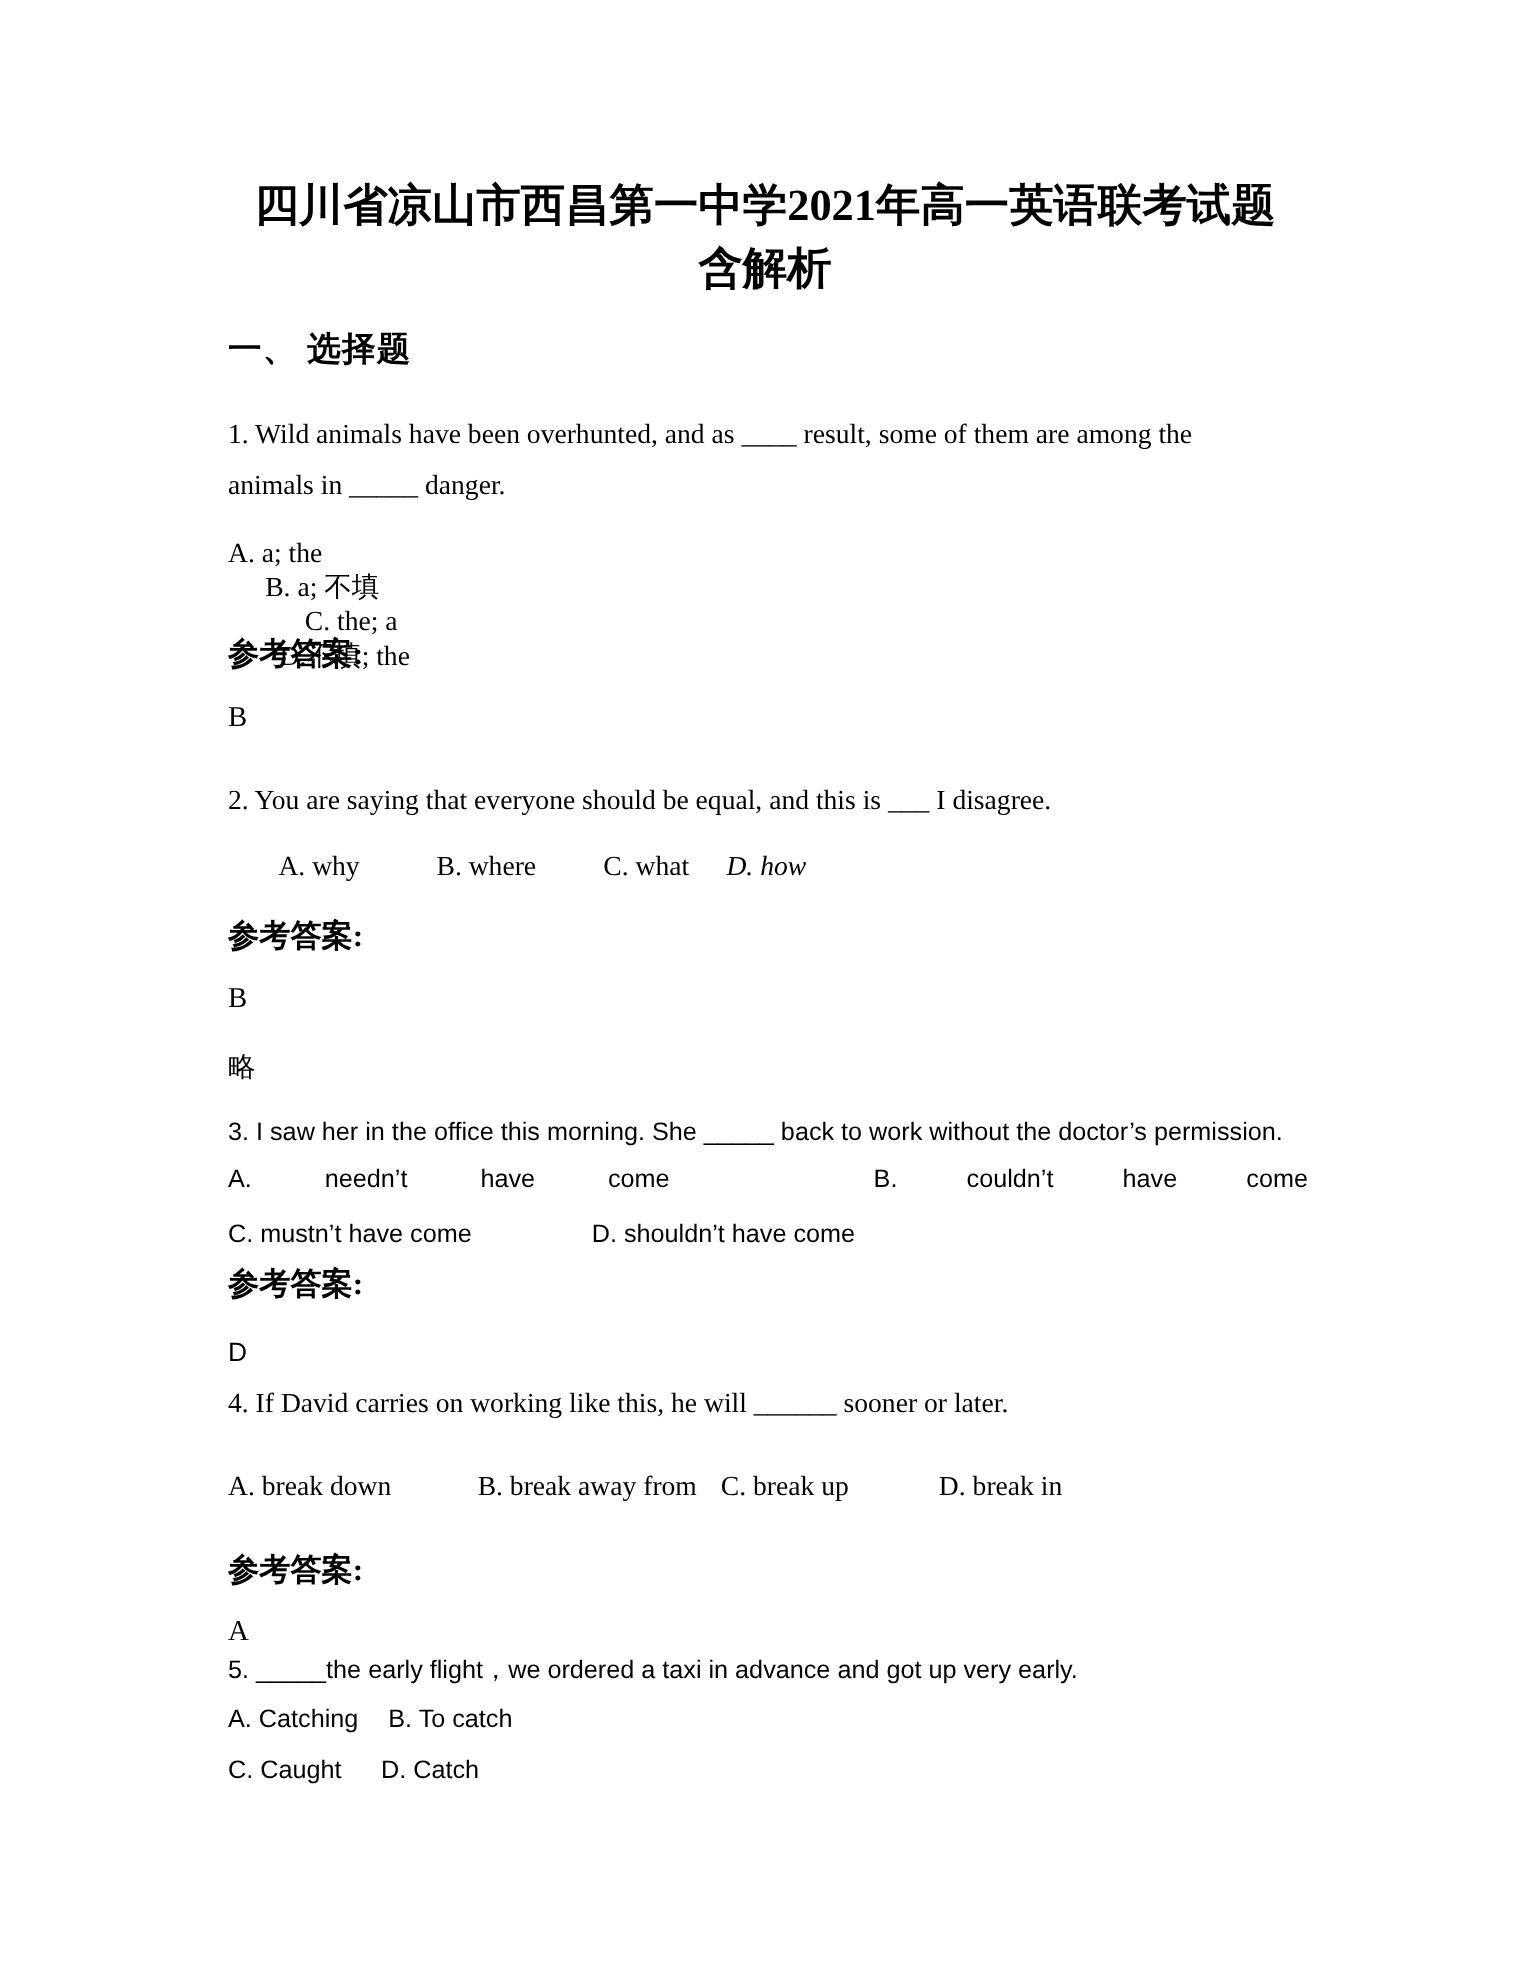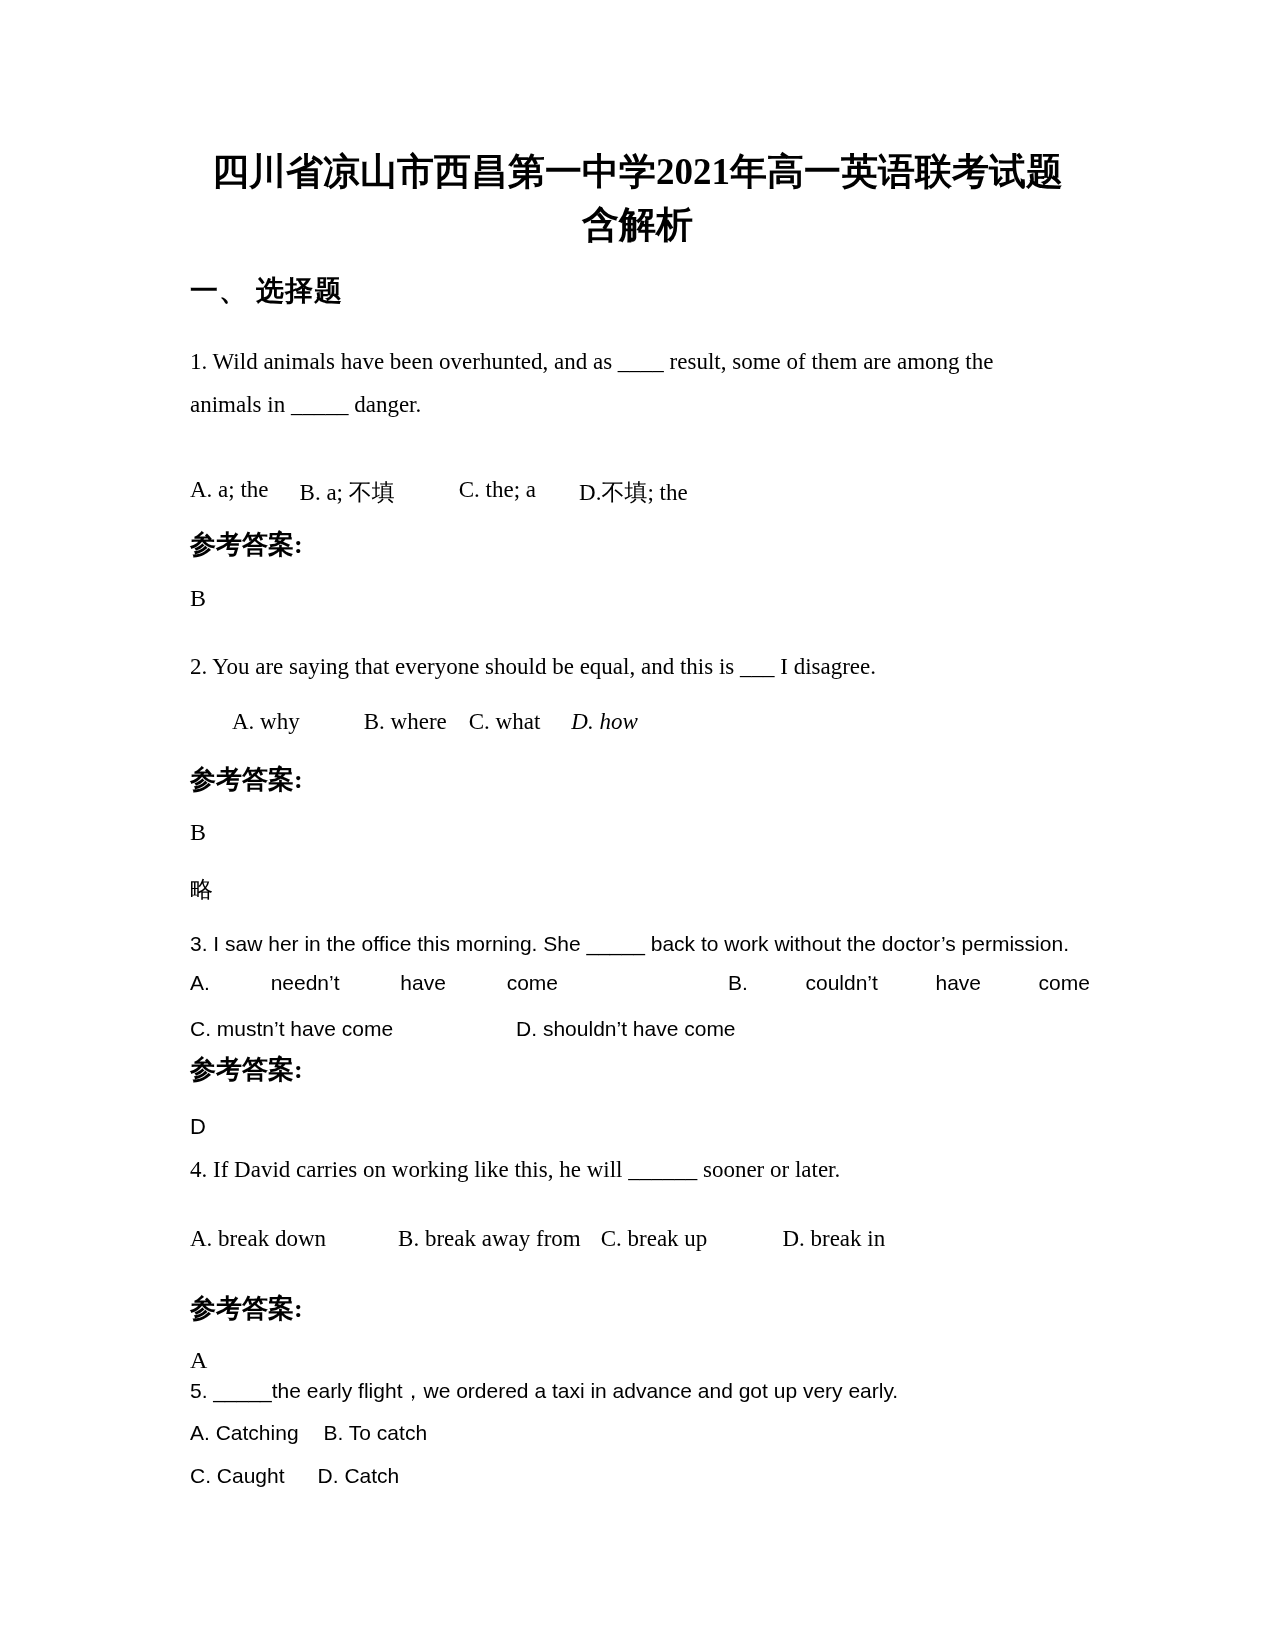--- a/index.html
+++ b/index.html
@@ -14,44 +14,44 @@
 
   #title { position:absolute; top:145px; left:0; width:1275px; text-align:center;
            font-weight:700; font-size:37px; line-height:53px; }
 
   #heading { top:272px; font-size:28px; font-weight:700; letter-spacing:1px; }
 
   .qtext { font-size:23px; white-space:nowrap; }
   #q1 { top:340px; width:865px; font-size:23px; line-height:43px; white-space:normal; }
 
   .optrow { display:flex; font-size:23px; white-space:nowrap; }
-  #q1opts { top:477px; }
+  #q1opts { top:448px;flex-direction:column; }
   #q1opts span:nth-child(2){ margin-left:31px; }
   #q1opts span:nth-child(3){ margin-left:64px; }
   #q1opts span:nth-child(4){ margin-left:43px; }
 
   #q2 { top:654px; }
   #q2opts { top:709px; left:232px; }
   #q2opts span:nth-child(2){ margin-left:64px; }
-  #q2opts span:nth-child(3){ margin-left:22px; }
+  #q2opts span:nth-child(3){ margin-left:56px; }
   #q2opts span:nth-child(4){ margin-left:31px;font-style:italic; }
 
   .anslabel { font-size:26px; font-weight:700; }
   #anslabel1 { top:527px; }  #ans1 { top:585px; font-size:24px; }
   #anslabel2 { top:762px; }  #ans2 { top:819px; font-size:24px; }
   #note2 { top:874px; font-size:23px; }
 
   #q3 { top:932px; font-size:21px; }
   #q3ab { top:971px; width:900px; height:30px; }
   #q3ab .grp { position:absolute; top:0; display:flex; justify-content:space-between;
                font-size:21px; white-space:nowrap; }
   #q3ab .g1 { left:0;   width:368px; }
   #q3ab .g2 { left:538px; width:362px; }
   #q3cd { top:1017px; font-size:21px;gap:28px; }
-  #q3cd span:nth-child(2){ margin-left:95px; }
+  #q3cd span:nth-child(2){ margin-left:72px; }
 
   #anslabel3 { top:1052px; } #ans3 { top:1114px; font-size:22px; }
 
   #q4 { top:1157px; }
   #q4opts { top:1226px; }
   #q4opts span:nth-child(2){ margin-left:72px; }
   #q4opts span:nth-child(3){ margin-left:20px; }
   #q4opts span:nth-child(4){ margin-left:75px; }
 
   #anslabel4 { top:1291px; } #ans4 { top:1347px; font-size:24px; }

